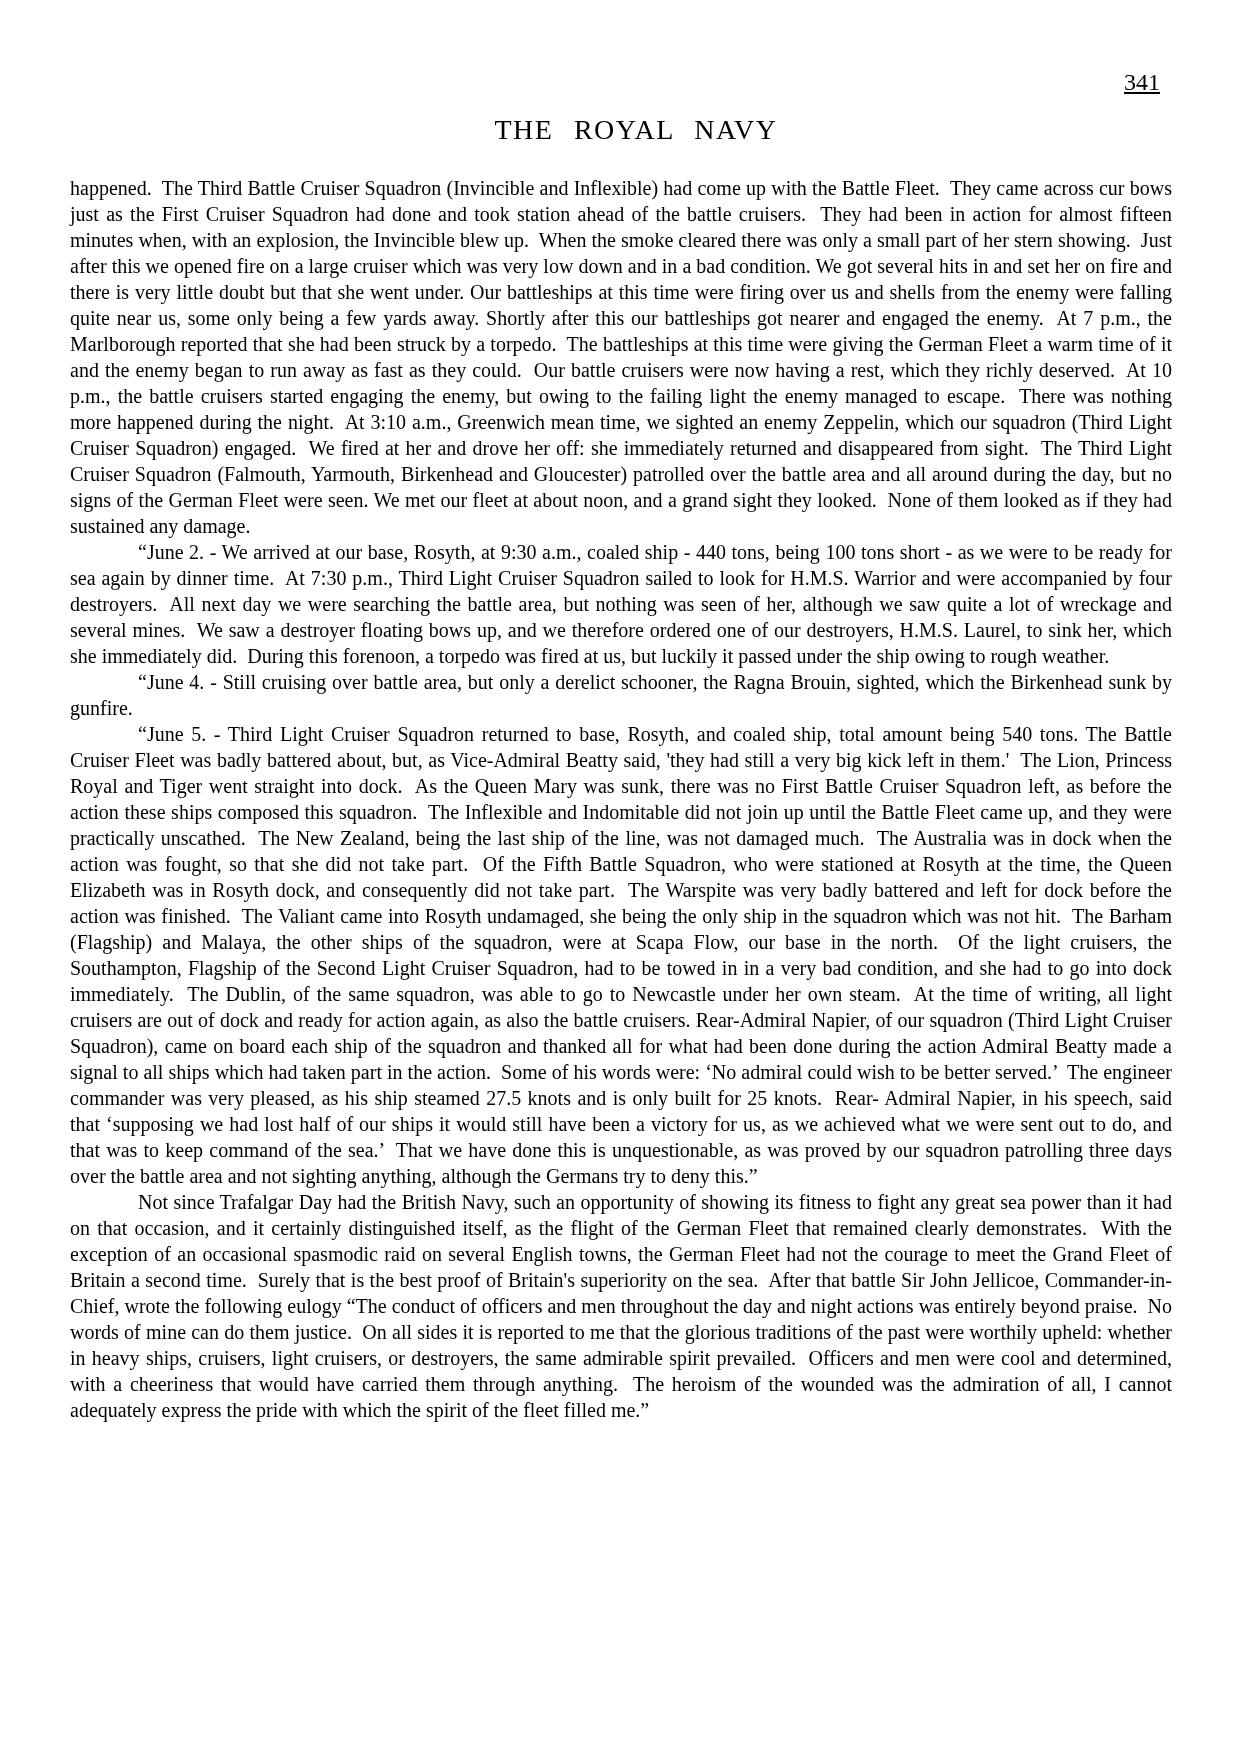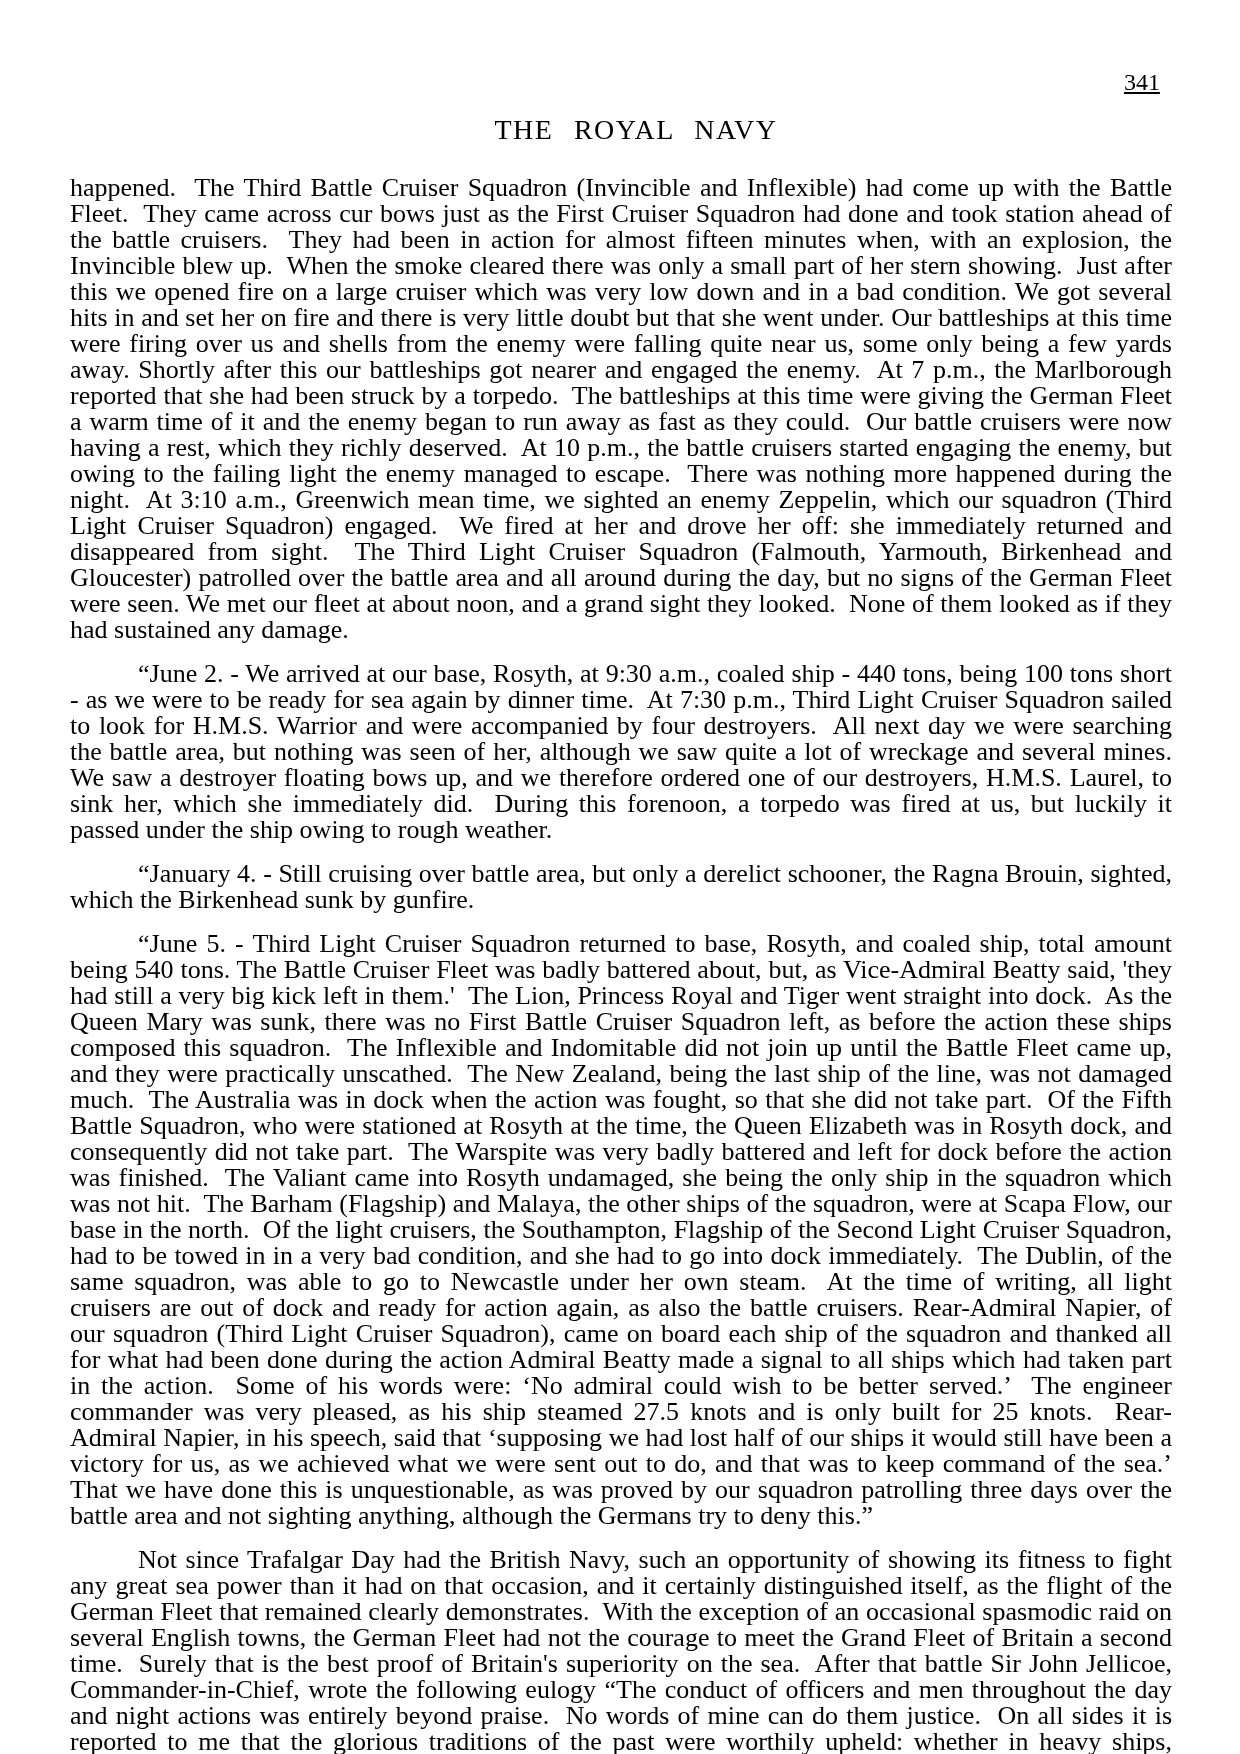--- a/index.html
+++ b/index.html
@@ -41,39 +41,38 @@
     color: #000000;
   }
   .doc-body {
     position: absolute;
     top: 175px;
     left: 70px;
     width: 1102px;
   }
   .para {
     margin: 0;
-    font-size: 26px;
+    font-size: 20px;
     line-height: 26px;
     text-align: justify;
     white-space: pre-wrap;
     color: #000000;
   }
   .para.indent {
     text-indent: 68px;
-    margin-top: 18px;
   }
 </style>
 </head>
 <body>
 
 <div class="page">
   <div class="page-number">341</div>
 
   <h1 class="page-title">THE ROYAL NAVY</h1>
 
   <div class="doc-body">
     <p class="para">happened.  The Third Battle Cruiser Squadron (Invincible and Inflexible) had come up with the Battle Fleet.  They came across cur bows just as the First Cruiser Squadron had done and took station ahead of the battle cruisers.  They had been in action for almost fifteen minutes when, with an explosion, the Invincible blew up.  When the smoke cleared there was only a small part of her stern showing.  Just after this we opened fire on a large cruiser which was very low down and in a bad condition. We got several hits in and set her on fire and there is very little doubt but that she went under. Our battleships at this time were firing over us and shells from the enemy were falling quite near us, some only being a few yards away. Shortly after this our battleships got nearer and engaged the enemy.  At 7 p.m., the Marlborough reported that she had been struck by a torpedo.  The battleships at this time were giving the German Fleet a warm time of it and the enemy began to run away as fast as they could.  Our battle cruisers were now having a rest, which they richly deserved.  At 10 p.m., the battle cruisers started engaging the enemy, but owing to the failing light the enemy managed to escape.  There was nothing more happened during the night.  At 3:10 a.m., Greenwich mean time, we sighted an enemy Zeppelin, which our squadron (Third Light Cruiser Squadron) engaged.  We fired at her and drove her off: she immediately returned and disappeared from sight.  The Third Light Cruiser Squadron (Falmouth, Yarmouth, Birkenhead and Gloucester) patrolled over the battle area and all around during the day, but no signs of the German Fleet were seen. We met our fleet at about noon, and a grand sight they looked.  None of them looked as if they had sustained any damage.</p>
     <p class="para indent">“June 2. - We arrived at our base, Rosyth, at 9:30 a.m., coaled ship - 440 tons, being 100 tons short - as we were to be ready for sea again by dinner time.  At 7:30 p.m., Third Light Cruiser Squadron sailed to look for H.M.S. Warrior and were accompanied by four destroyers.  All next day we were searching the battle area, but nothing was seen of her, although we saw quite a lot of wreckage and several mines.  We saw a destroyer floating bows up, and we therefore ordered one of our destroyers, H.M.S. Laurel, to sink her, which she immediately did.  During this forenoon, a torpedo was fired at us, but luckily it passed under the ship owing to rough weather.</p>
-    <p class="para indent">“January 4. - Still cruising over battle area, but only a derelict schooner, the Ragna Brouin, sighted, which the Birkenhead sunk by gunfire.</p>
+    <p class="para indent">“June 4. - Still cruising over battle area, but only a derelict schooner, the Ragna Brouin, sighted, which the Birkenhead sunk by gunfire.</p>
     <p class="para indent">“June 5. - Third Light Cruiser Squadron returned to base, Rosyth, and coaled ship, total amount being 540 tons. The Battle Cruiser Fleet was badly battered about, but, as Vice-Admiral Beatty said, 'they had still a very big kick left in them.'  The Lion, Princess Royal and Tiger went straight into dock.  As the Queen Mary was sunk, there was no First Battle Cruiser Squadron left, as before the action these ships composed this squadron.  The Inflexible and Indomitable did not join up until the Battle Fleet came up, and they were practically unscathed.  The New Zealand, being the last ship of the line, was not damaged much.  The Australia was in dock when the action was fought, so that she did not take part.  Of the Fifth Battle Squadron, who were stationed at Rosyth at the time, the Queen Elizabeth was in Rosyth dock, and consequently did not take part.  The Warspite was very badly battered and left for dock before the action was finished.  The Valiant came into Rosyth undamaged, she being the only ship in the squadron which was not hit.  The Barham (Flagship) and Malaya, the other ships of the squadron, were at Scapa Flow, our base in the north.  Of the light cruisers, the Southampton, Flagship of the Second Light Cruiser Squadron, had to be towed in in a very bad condition, and she had to go into dock immediately.  The Dublin, of the same squadron, was able to go to Newcastle under her own steam.  At the time of writing, all light cruisers are out of dock and ready for action again, as also the battle cruisers. Rear-Admiral Napier, of our squadron (Third Light Cruiser Squadron), came on board each ship of the squadron and thanked all for what had been done during the action Admiral Beatty made a signal to all ships which had taken part in the action.  Some of his words were: ‘No admiral could wish to be better served.’  The engineer commander was very pleased, as his ship steamed 27.5 knots and is only built for 25 knots.  Rear- Admiral Napier, in his speech, said that ‘supposing we had lost half of our ships it would still have been a victory for us, as we achieved what we were sent out to do, and that was to keep command of the sea.’  That we have done this is unquestionable, as was proved by our squadron patrolling three days over the battle area and not sighting anything, although the Germans try to deny this.”</p>
     <p class="para indent">Not since Trafalgar Day had the British Navy, such an opportunity of showing its fitness to fight any great sea power than it had on that occasion, and it certainly distinguished itself, as the flight of the German Fleet that remained clearly demonstrates.  With the exception of an occasional spasmodic raid on several English towns, the German Fleet had not the courage to meet the Grand Fleet of Britain a second time.  Surely that is the best proof of Britain's superiority on the sea.  After that battle Sir John Jellicoe, Commander-in-Chief, wrote the following eulogy “The conduct of officers and men throughout the day and night actions was entirely beyond praise.  No words of mine can do them justice.  On all sides it is reported to me that the glorious traditions of the past were worthily upheld: whether in heavy ships, cruisers, light cruisers, or destroyers, the same admirable spirit prevailed.  Officers and men were cool and determined, with a cheeriness that would have carried them through anything.  The heroism of the wounded was the admiration of all, I cannot adequately express the pride with which the spirit of the fleet filled me.”</p>
   </div>
 </div>
 
 </body></html>

